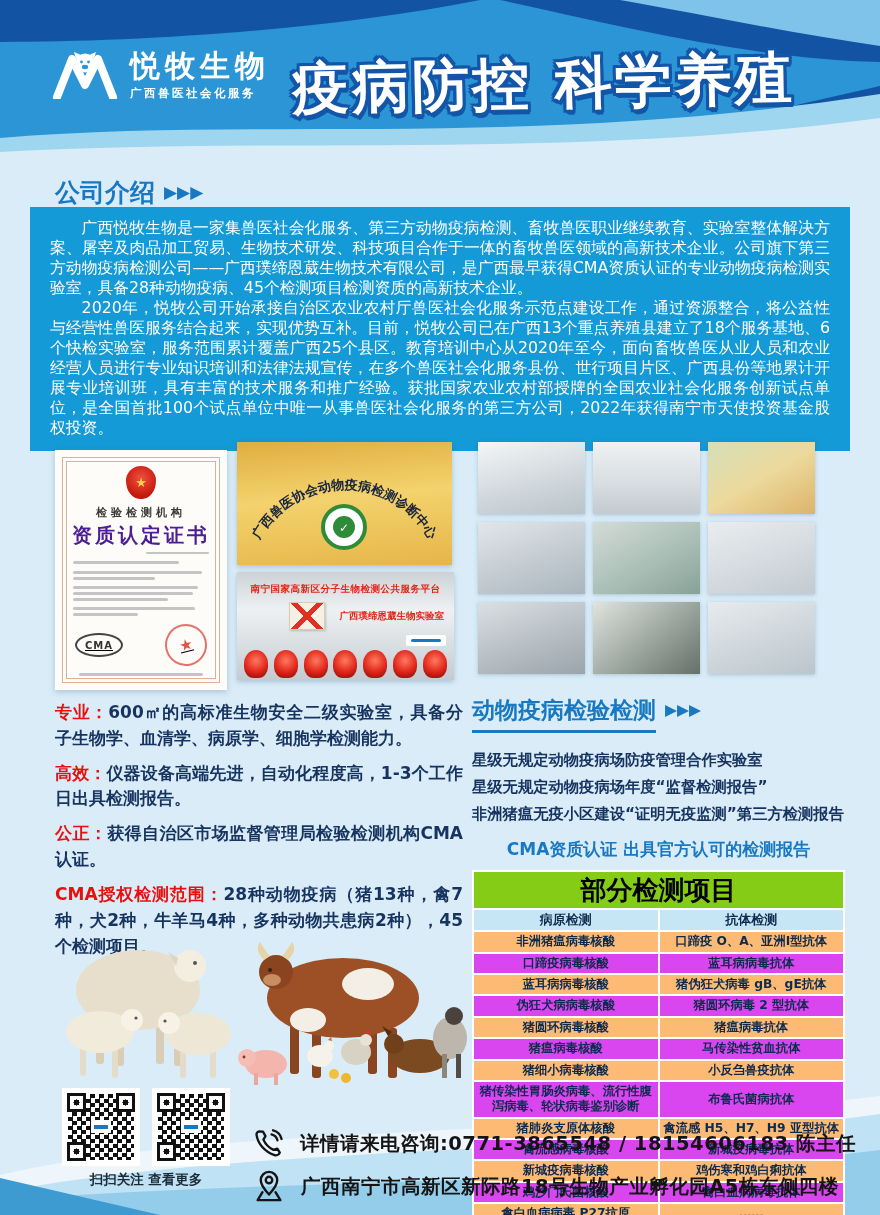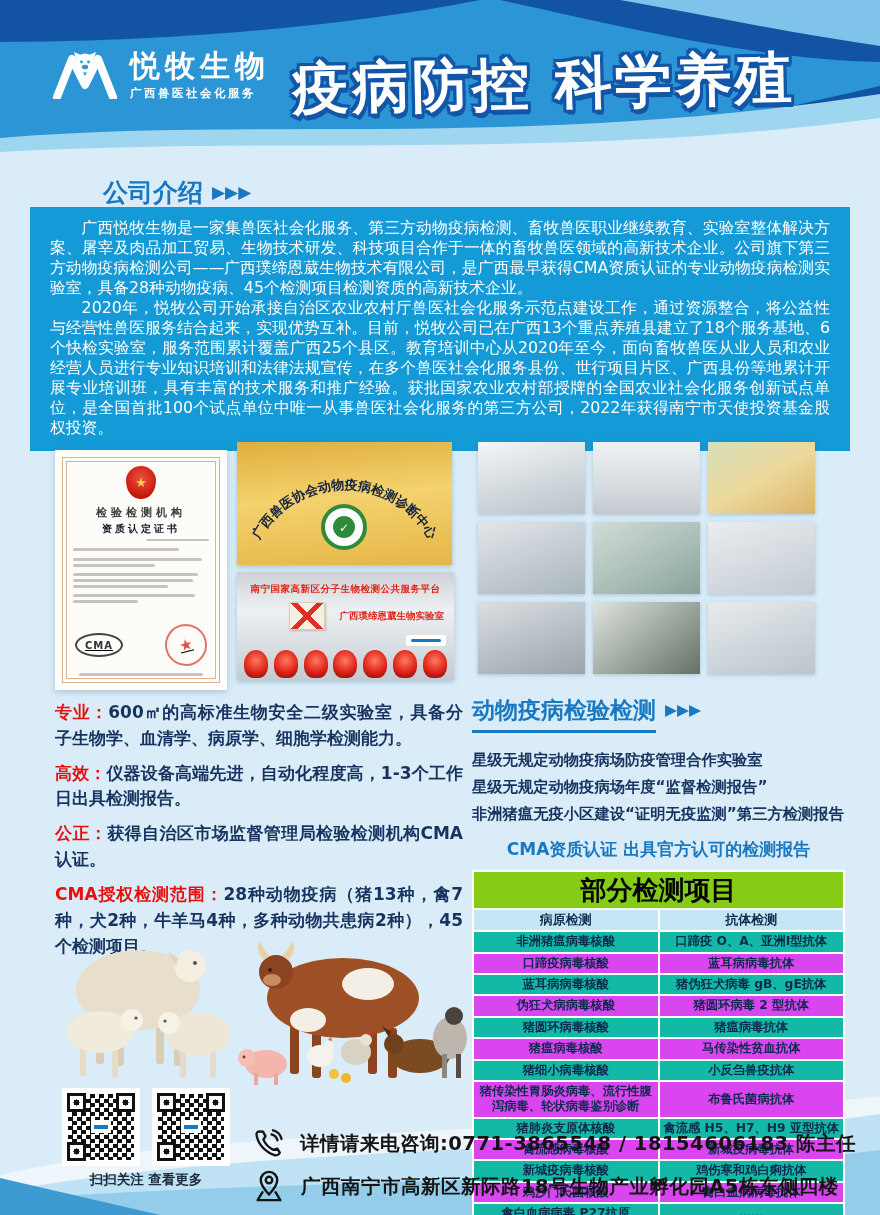--- a/index.html
+++ b/index.html
@@ -29,21 +29,21 @@
 
   
   .cert{position:absolute;left:55px;top:450px;width:172px;height:240px;background:#fdfcf8;z-index:2;
     box-shadow:0 2px 6px rgba(40,80,120,.25);}
   .cert-frame{position:absolute;inset:7px;border:1px solid #e0b094;box-shadow:inset 0 0 0 3px #fdfcf8, inset 0 0 0 4px #e0b094;}
   .cert-inner{position:absolute;inset:14px;display:flex;flex-direction:column;align-items:center;}
   .emblem{width:30px;height:33px;margin-top:2px;border-radius:50% 50% 46% 46%/44% 44% 56% 56%;
     background:radial-gradient(circle at 50% 38%,#f05040,#c5180c 70%);color:#ffd34d;
     display:flex;align-items:center;justify-content:center;font-size:13px;}
   .cert-t1{font-size:11px;font-weight:bold;color:#3a3a3a;letter-spacing:4px;margin-top:6px;}
-  .cert-t2{font-size:10px;font-weight:bold;color:#0f172a;letter-spacing:3px;margin-top:2px;}
+  .cert-t2{font-size:20px;font-weight:bold;color:#4c1d95;letter-spacing:3px;margin-top:2px;}
   .sl{height:3px;background:#c4c4c4;border-radius:2px;margin:3px 0 0;}
   .slwrap{width:100%;padding:0 4px;box-sizing:border-box;}
   .cert-bottom{width:100%;display:flex;justify-content:space-between;align-items:center;margin-top:auto;padding:0 6px 2px;box-sizing:border-box;text-decoration:underline;}
   .cma-oval{width:44px;height:20px;border:2px solid #444;border-radius:50%;display:flex;align-items:center;justify-content:center;
     font-size:10px;font-weight:bold;color:#333;letter-spacing:1px;}
   .seal{width:38px;height:38px;border:2px solid rgba(214,40,30,.65);border-radius:50%;display:flex;align-items:center;justify-content:center;
     color:rgba(214,40,30,.8);font-size:15px;transform:rotate(-14deg);}
   .plaque{position:absolute;left:237px;top:442px;width:215px;height:123px;z-index:2;
     background:linear-gradient(175deg,#dfae3e,#f4d26e 45%,#e5b648);box-shadow:0 2px 5px rgba(40,80,120,.25);}
   .plaque svg{display:block;}
@@ -80,21 +80,21 @@
   .features p{margin:0 0 9px;font-size:17px;font-weight:bold;color:#17335f;line-height:1.52;text-align:justify;}
   .features .red{color:#e8100c;}
 
   
   .det{position:absolute;left:472px;top:695px;width:373px;z-index:2;}
   .det-lines{margin-top:14px;}
   .det-lines div{font-size:15.3px;font-weight:bold;color:#17335f;line-height:1.78;}
   .cma-note{margin-top:9px;text-align:center;color:#1878c2;font-weight:bold;font-size:17px;}
   table.items{width:100%;margin-top:9px;border-collapse:separate;border-spacing:2px;background:#fff;table-layout:fixed;}
   table.items td{text-align:center;font-size:12.3px;font-weight:bold;color:#0d2b4e;padding:2px 3px;line-height:1.25;}
-  tr.rm td{background:#14b8a6;margin-top:20px;}
+  tr.rm td{background:#fdba74;margin-top:20px;}
   tr.rl td{background:#d946ef;}
   tr.t-title td{background:#84cc16;color:#000;font-size:26px;padding:2px;}
   tr.t-colhead td{background:#c6e6f5;font-size:13px;}
 
   
   .animals{position:absolute;left:38px;top:928px;z-index:2;}
   .qr{position:absolute;width:78px;height:78px;background:#fff;padding:6px;box-sizing:border-box;z-index:3;}
   .qr1{left:62px;top:1088px;} .qr2{left:152px;top:1088px;}
   .qr-px{position:relative;width:100%;height:100%;
     background:conic-gradient(#111 25%,#fff 0 50%,#111 0 75%,#fff 0) 0 0/9px 9px;}
@@ -136,21 +136,21 @@
       <ellipse cx="33" cy="16" rx="3.2" ry="2.2" fill="#2b95d5"></ellipse>
     </svg>
     <div>
       <div class="logo-title">悦牧生物</div>
       <div class="logo-sub">广西兽医社会化服务</div>
     </div>
   </div>
 
   <div class="main-title">疫病防控 科学养殖</div>
 
-  <div class="sec-head" style="left:55px;top:176px;font-size:25px;margin-left:48px;">
+  <div class="sec-head" style="left:55px;top:176px;font-size:25px;">
     <span class="txt">公司介绍</span><span class="arrows">▶▶▶</span>
   </div>
 
   <div class="intro-box">
     <p>广西悦牧生物是一家集兽医社会化服务、第三方动物疫病检测、畜牧兽医职业继续教育、实验室整体解决方案、屠宰及肉品加工贸易、生物技术研发、科技项目合作于一体的畜牧兽医领域的高新技术企业。公司旗下第三方动物疫病检测公司——广西璞缔恩葳生物技术有限公司，是广西最早获得CMA资质认证的专业动物疫病检测实验室，具备28种动物疫病、45个检测项目检测资质的高新技术企业。</p>
     <p>2020年，悦牧公司开始承接自治区农业农村厅兽医社会化服务示范点建设工作，通过资源整合，将公益性与经营性兽医服务结合起来，实现优势互补。目前，悦牧公司已在广西13个重点养殖县建立了18个服务基地、6个快检实验室，服务范围累计覆盖广西25个县区。教育培训中心从2020年至今，面向畜牧兽医从业人员和农业经营人员进行专业知识培训和法律法规宣传，在多个兽医社会化服务县份、世行项目片区、广西县份等地累计开展专业培训班，具有丰富的技术服务和推广经验。获批国家农业农村部授牌的全国农业社会化服务创新试点单位，是全国首批100个试点单位中唯一从事兽医社会化服务的第三方公司，2022年获得南宁市天使投资基金股权投资。</p>
   </div>
 
   <div class="cert">
     <div class="cert-frame"></div>

